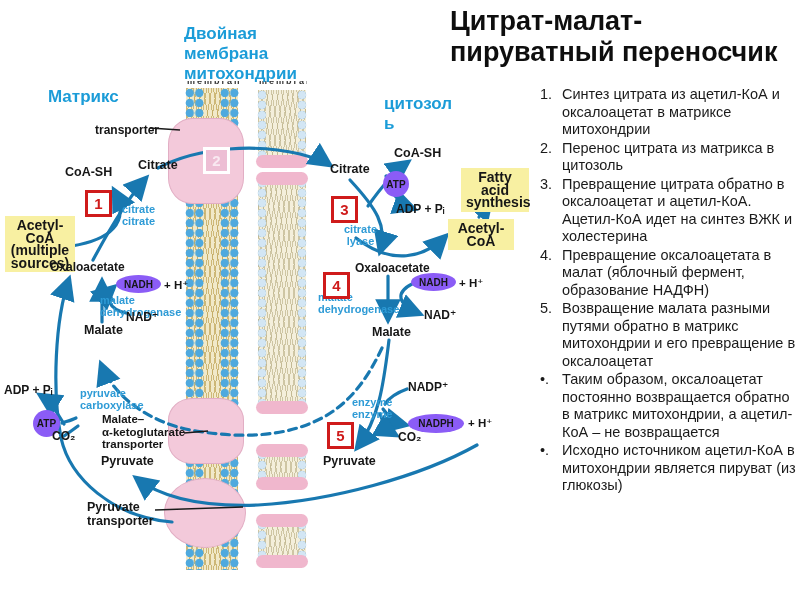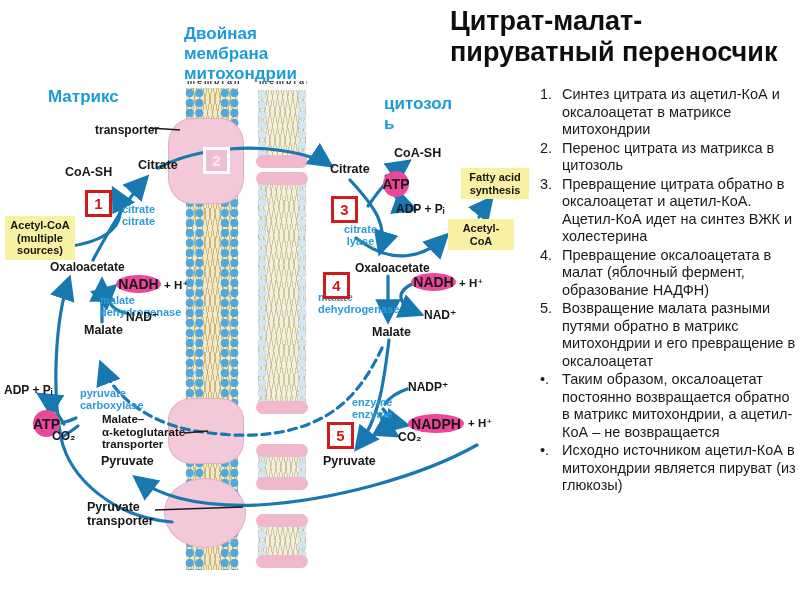--- a/index.html
+++ b/index.html
@@ -7,23 +7,23 @@
          font-family:"Liberation Sans","DejaVu Sans",sans-serif;}
   
   .lbl{position:absolute;font-weight:bold;color:#161616;font-size:11.5px;line-height:12.5px;white-space:nowrap;z-index:6;}
   .enz{position:absolute;font-weight:bold;color:#2e9bd6;font-size:11px;line-height:12px;text-align:center;white-space:nowrap;z-index:6;}
   .region{position:absolute;font-weight:bold;color:#1b9cd8;font-size:17px;line-height:20px;z-index:6;word-break:break-all;}
   .title{position:absolute;left:450px;top:6px;width:348px;text-align:left;font-weight:bold;
          font-size:27px;line-height:31px;color:#0e0e0e;z-index:6;}
   .stepbox{position:absolute;width:21px;height:21px;background:#ffffff;border:3px solid #cf1b1b;color:#cf1b1b;
            font-weight:bold;font-size:15px;display:flex;align-items:center;justify-content:center;z-index:7;}
   .stepbox.whitebox{border-color:#ffffff;background:#edbed4;color:#f9e9f1;}
-  .pill{position:absolute;background:#ec4899;border-radius:50%;display:flex;align-items:center;justify-content:center;
-        font-weight:bold;font-size:14px;color:#161616;z-index:6;}
-  .ybox{position:absolute;background:#f8f0a2;font-weight:bold;font-size:11px;line-height:12.5px;color:#161616;
+  .pill{position:absolute;background:#8b5cf6;border-radius:50%;display:flex;align-items:center;justify-content:center;
+        font-weight:bold;font-size:10px;color:#161616;z-index:6;}
+  .ybox{position:absolute;background:#f8f0a2;font-weight:bold;font-size:14px;line-height:12.5px;color:#161616;
         text-align:center;padding:3px 5px;z-index:6;}
   
   .innermem{position:absolute;left:186px;top:88px;width:52px;height:482px;z-index:1;
             background:
               repeating-linear-gradient(100deg,rgba(196,171,98,.8) 0 1px,transparent 1px 5px),
               repeating-linear-gradient(80deg,rgba(196,171,98,.8) 0 1px,transparent 1px 5px),
               #f1e9c9;}
   .innermem .dotsL,.innermem .dotsR{position:absolute;top:0;width:19px;height:100%;
             background-image:radial-gradient(circle at 4.8px 5px,#4fa9de 3.9px,rgba(79,169,222,0) 4.5px);
             background-size:9.5px 10px;}

